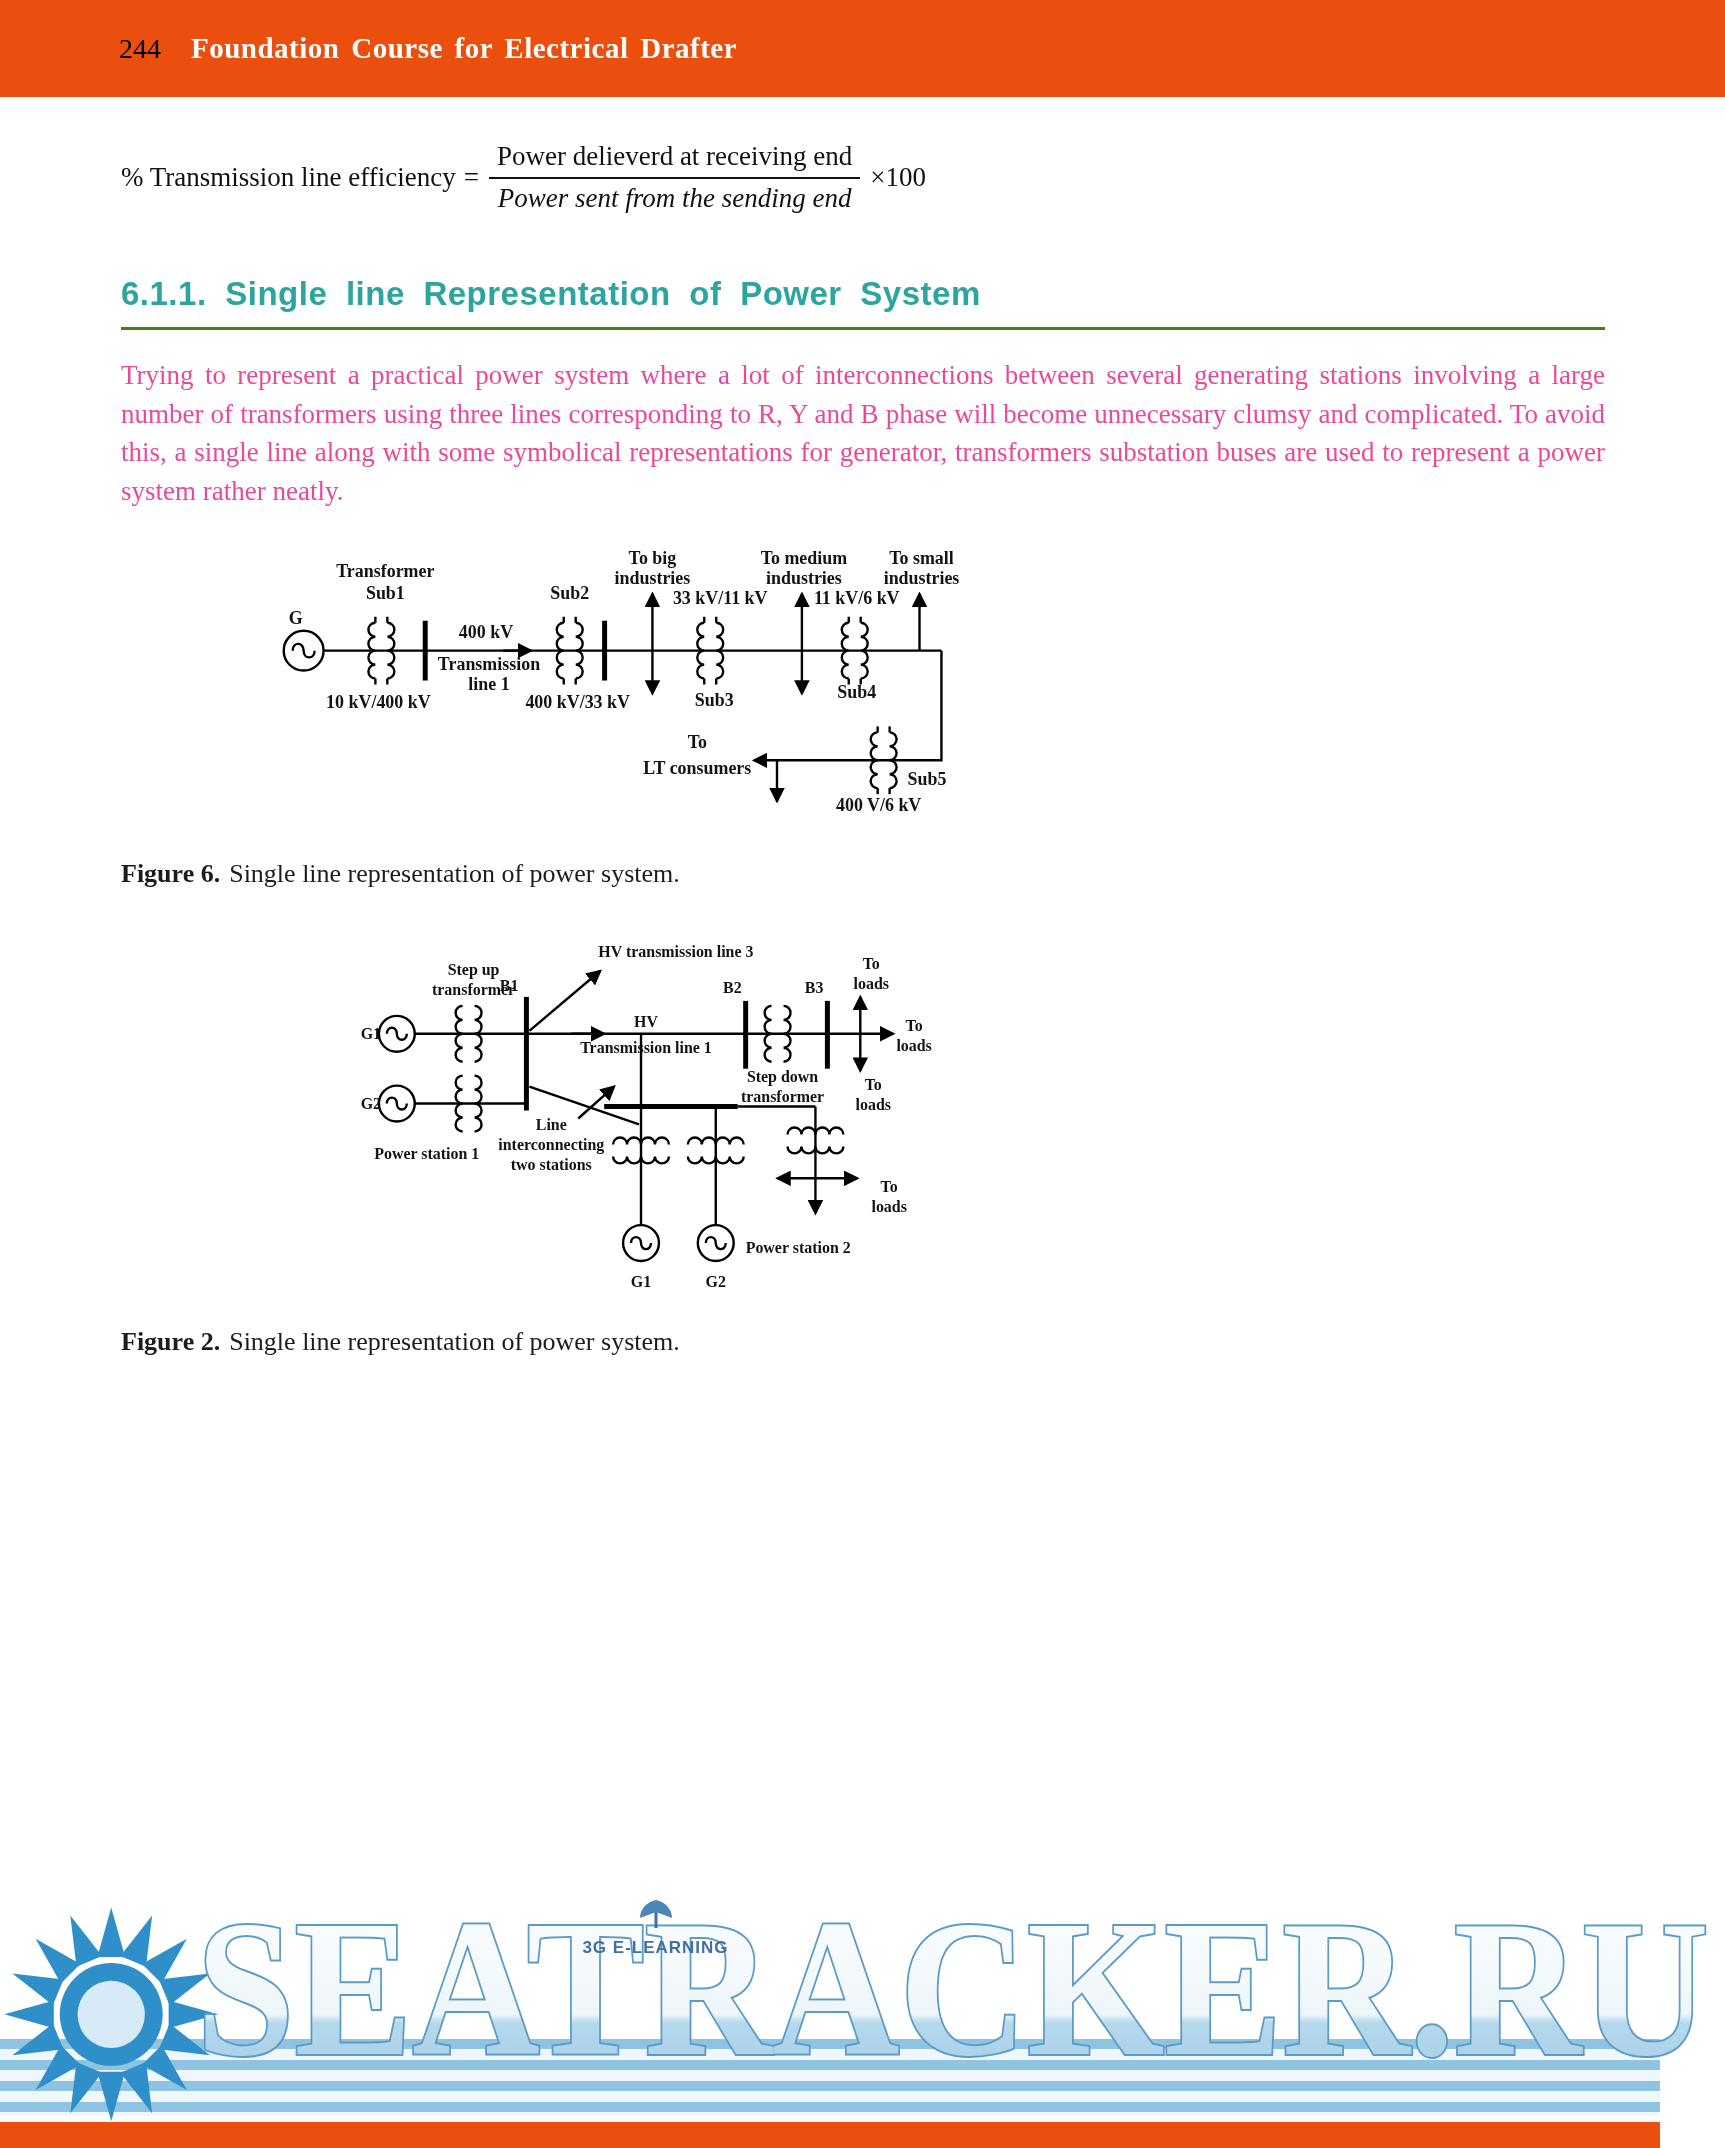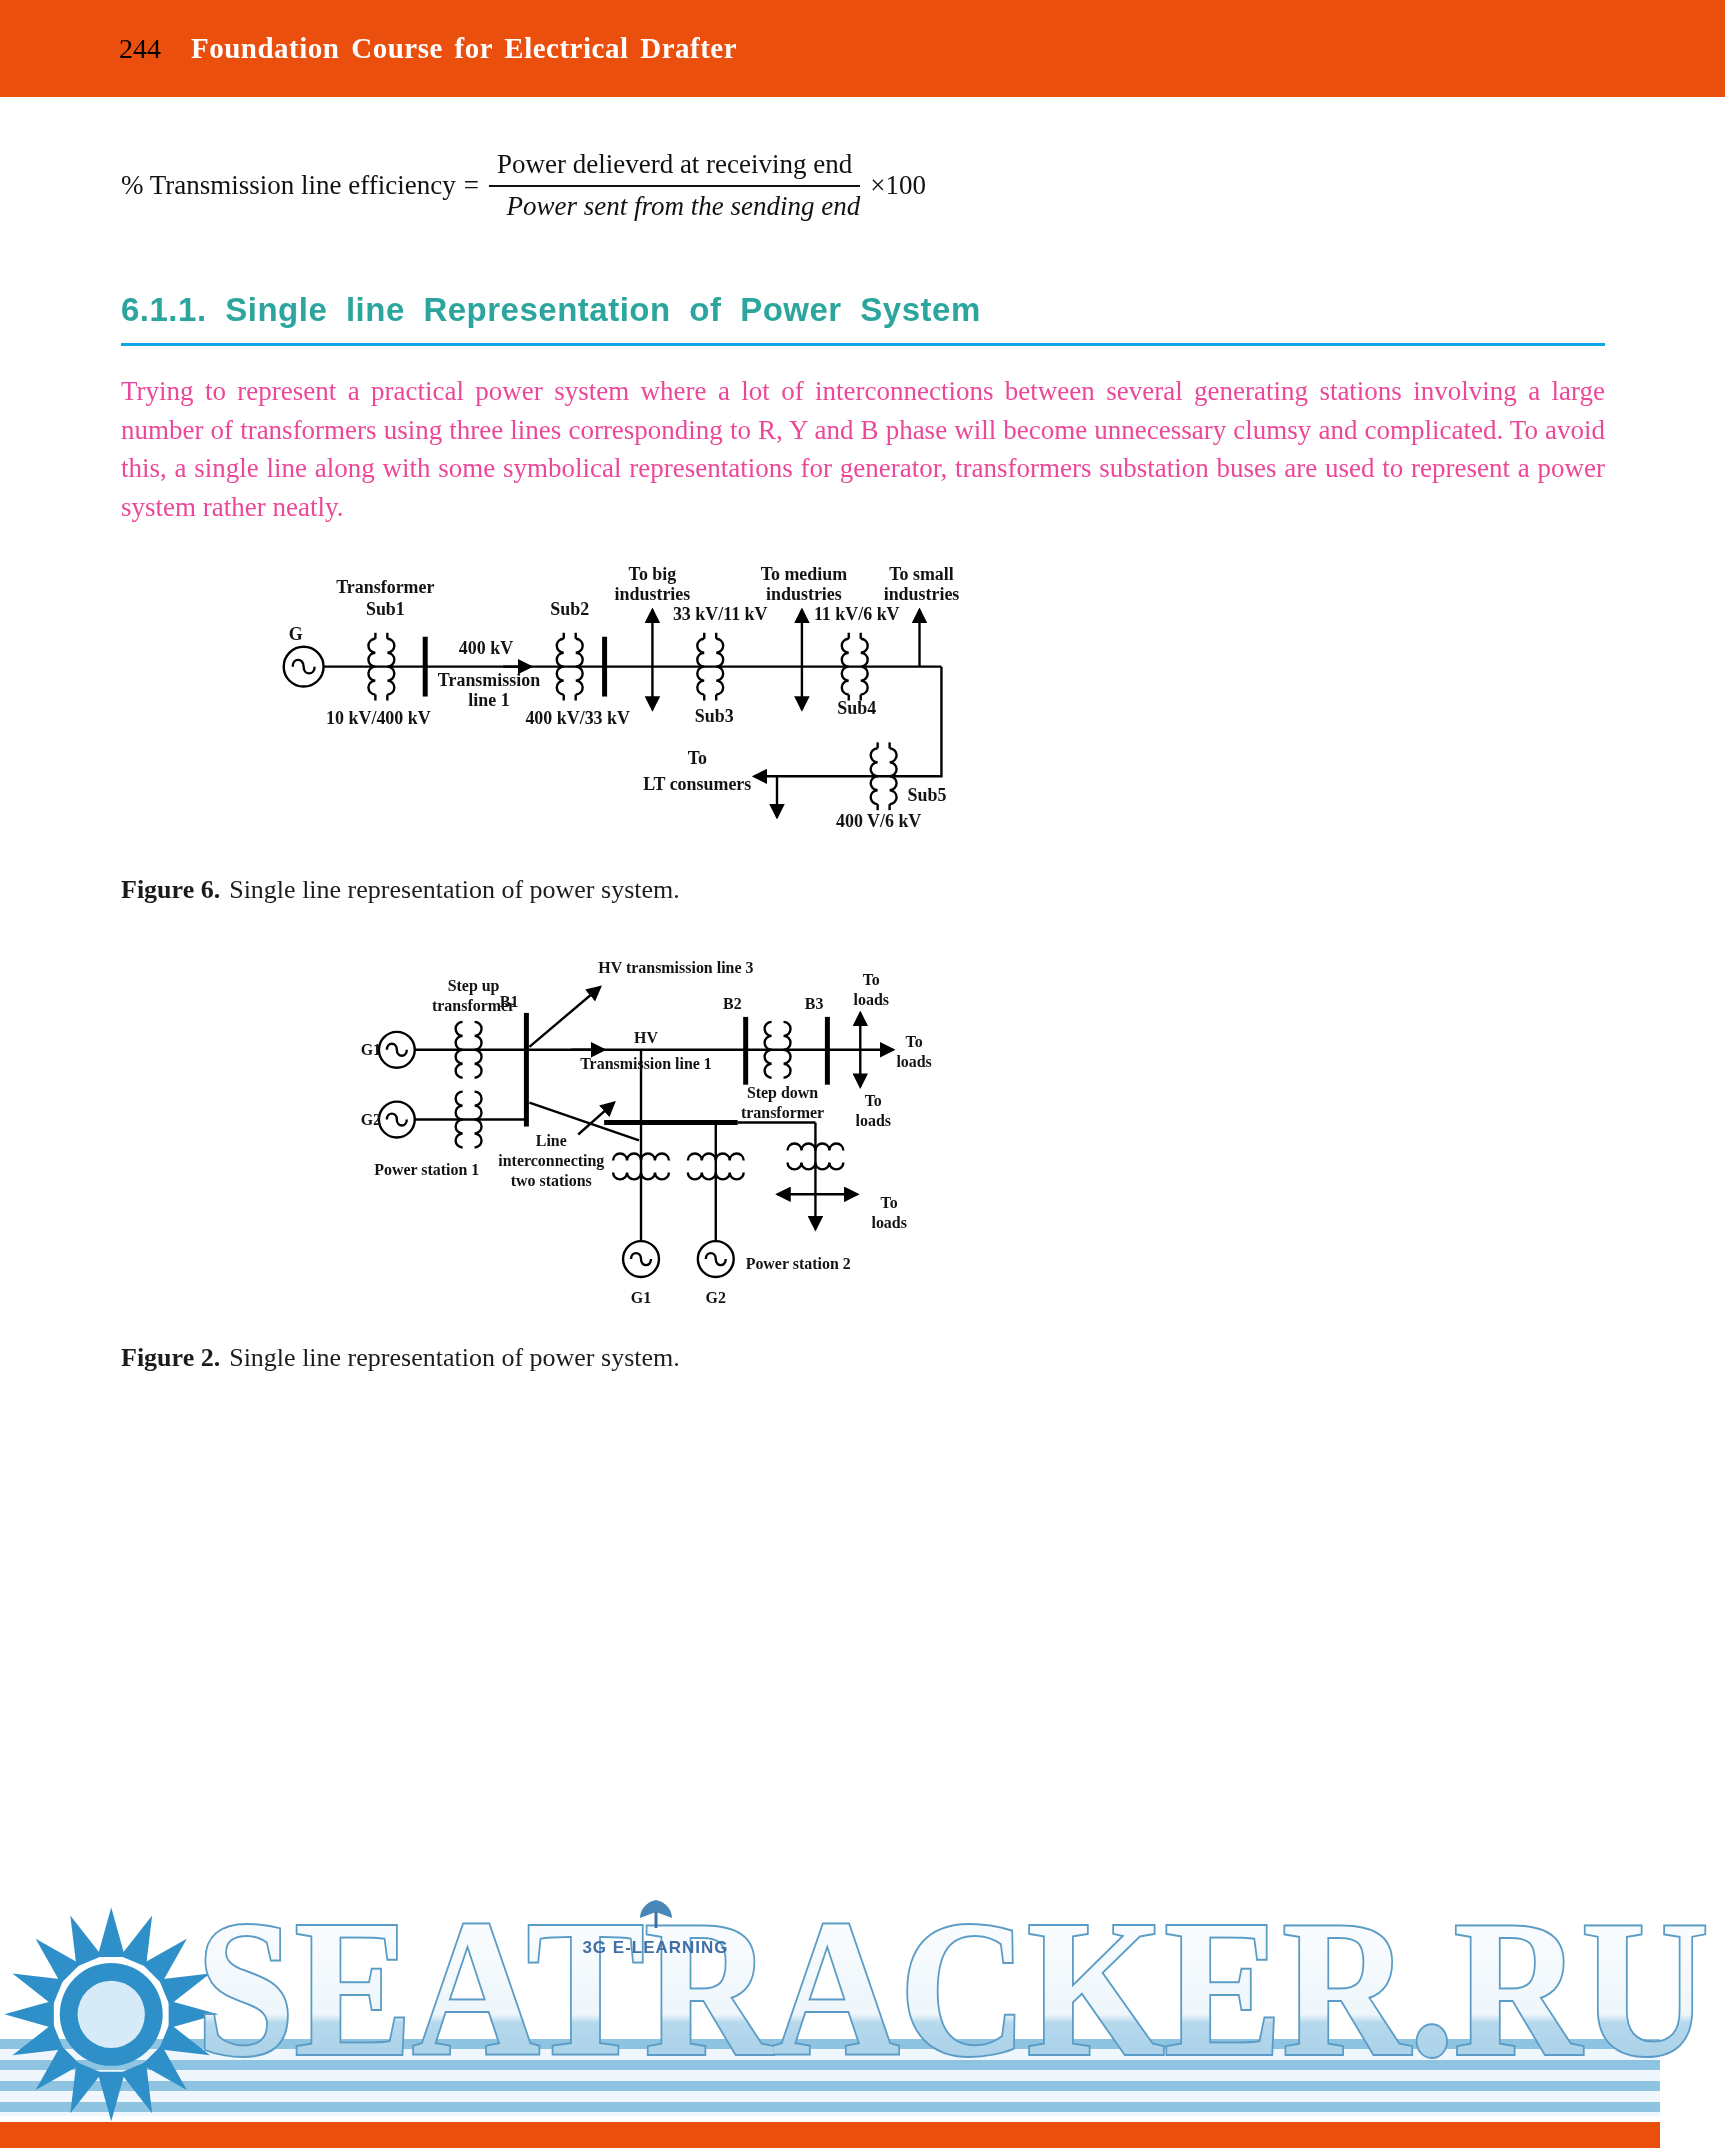--- a/index.html
+++ b/index.html
@@ -9,28 +9,28 @@
 
   
   .topbar{height:97px;background:#ea4f0e;display:flex;align-items:center;padding-left:119px;box-sizing:border-box;}
   .pagenum{font-size:28px;color:#000000;margin-right:30px;}
   .booktitle{font-size:29px;font-weight:bold;color:#ffffff;letter-spacing:0.5px;word-spacing:4px;}
 
   .content{padding:0 121px;}
 
   
   .formula{margin-top:44px;display:flex;align-items:center;font-size:27px;color:#111;}
-  .frac{display:inline-flex;flex-direction:column;text-align:right;margin:8px 10px;}
+  .frac{display:inline-flex;flex-direction:column;text-align:center;margin:0 10px;}
   .frac .num{border-bottom:2px solid #111;padding:0 8px 5px;}
   .frac .den{padding-top:4px;font-style:italic;}
 
   
   .section-heading{margin:61px 0 0 0;font-family:"Liberation Sans",sans-serif;font-size:33px;
        font-weight:bold;color:#2ba59d;letter-spacing:0.5px;word-spacing:9px;
-       border-bottom:3px solid #0ea5e9;padding-bottom:14px;}
+       border-bottom:3px solid #4d7c0f;padding-bottom:14px;}
 
   .body-text{font-size:27px;line-height:1.43;text-align:justify;margin:26px 0 0 0;color:#ec4899;}
   .indent{text-indent:48px;margin-top:42px;}
 
   figure{margin:0;}
   .fig1 svg{display:block;margin:36px 0 0 149px;}
   .fig2 svg{display:block;margin:50px 0 0 226px;}
   figcaption{font-size:26px;margin-top:24px;text-align:left;}
   figcaption b{font-weight:bold;}
   figcaption .rest{margin-left:9px;}

